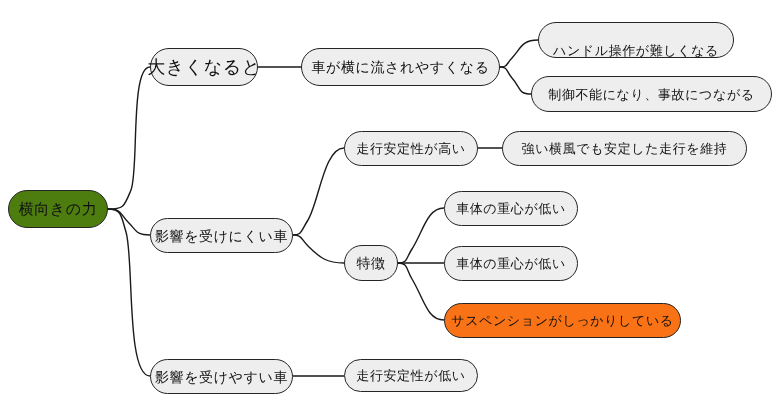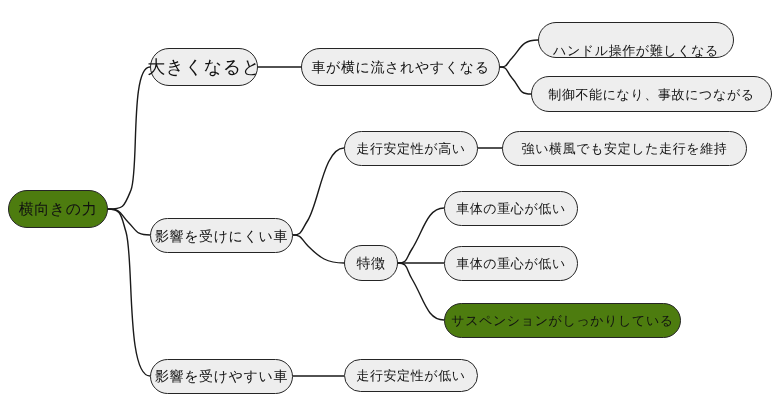--- a/index.html
+++ b/index.html
@@ -88,23 +88,23 @@
       </div>
       <div class="node" style="left: 344px; top: 245px; width: 54px; height: 36px; font-size: 14px; background: rgb(238, 238, 238); border-color: rgb(37, 37, 37);">
         <span class="label">特徴</span>
       </div>
       <div class="node" style="left: 444px; top: 191px; width: 134px; height: 35px; font-size: 13px; background: rgb(238, 238, 238); border-color: rgb(37, 37, 37);">
         <span class="label">車体の重心が低い</span>
       </div>
       <div class="node" style="left: 444px; top: 246px; width: 134px; height: 35px; font-size: 13px; background: rgb(238, 238, 238); border-color: rgb(37, 37, 37);">
         <span class="label">車体の重心が低い</span>
       </div>
-      <div class="node" style="left: 444px; top: 303px; width: 237px; height: 35px; font-size: 13px; background: #4d7c0f; border-color: rgb(37, 37, 37); text-align: center;">
+      <div class="node" style="left: 444px; top: 303px; width: 237px; height: 35px; font-size: 13px; background: #f97316; border-color: rgb(37, 37, 37); text-align: center;">
         <span class="label">サスペンションがしっかりしている</span>
       </div>
-      <div class="node" style="left: 150px; top: 359px; width: 143px; height: 35px; font-size: 14px; background: rgb(238, 238, 238); border-color: rgb(37, 37, 37); font-family: Liberation Serif, serif;">
+      <div class="node" style="left: 150px; top: 359px; width: 143px; height: 35px; font-size: 14px; background: rgb(238, 238, 238); border-color: rgb(37, 37, 37);">
         <span class="label">影響を受けやすい車</span>
       </div>
       <div class="node" style="left: 344px; top: 359px; width: 134px; height: 33px; font-size: 13px; background: rgb(238, 238, 238); border-color: rgb(37, 37, 37);">
         <span class="label">走行安定性が低い</span>
       </div>
     </div>
 </div>
 
 </body></html>

